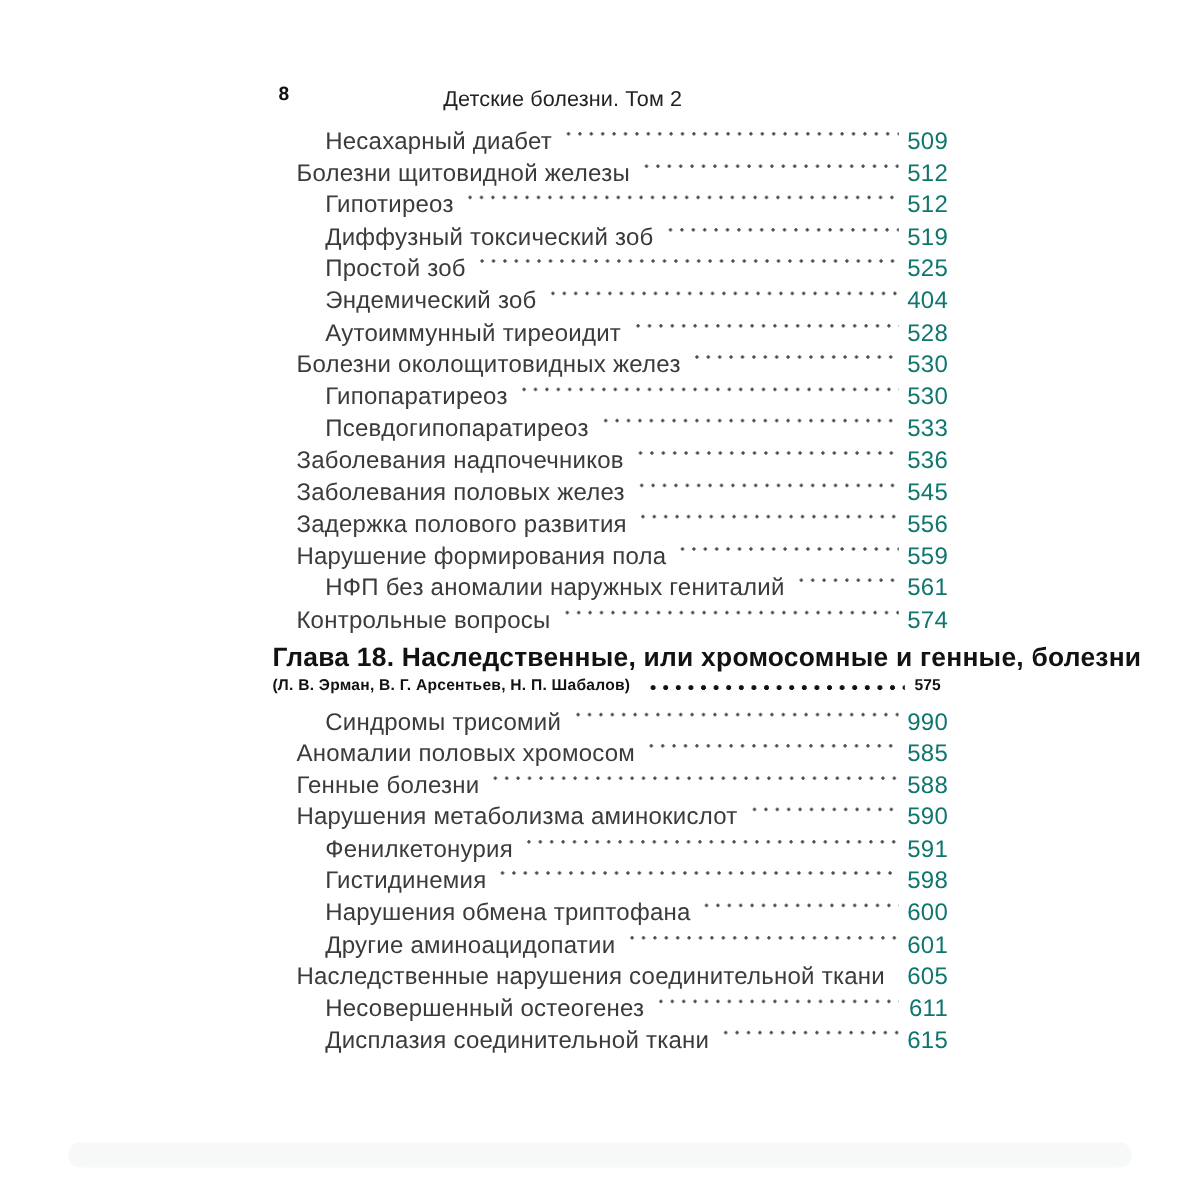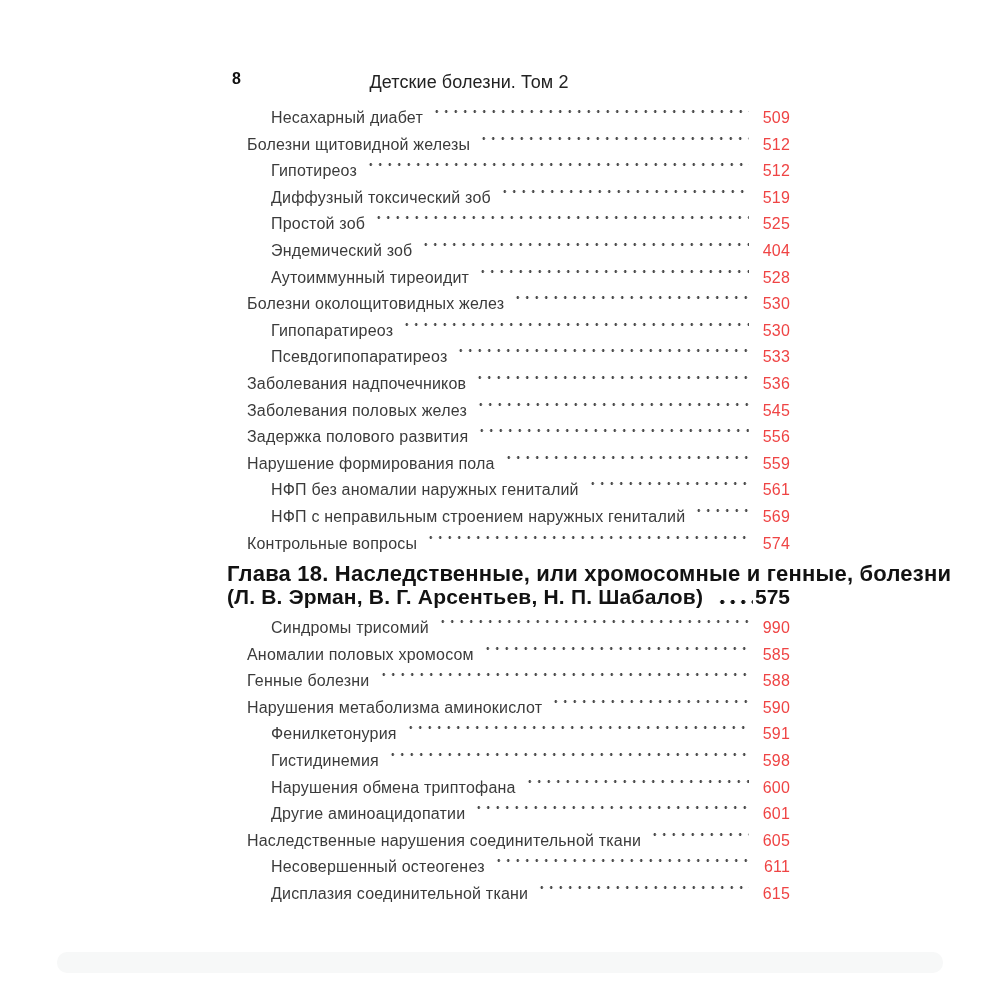--- a/index.html
+++ b/index.html
@@ -19,40 +19,40 @@
   }
   .running{
     position:absolute;left:148px;right:210px;top:72px;
     text-align:center;font-size:18px;color:#222;letter-spacing:.1px;
   }
 
   
   .toc{position:absolute;left:227px;right:210px;top:110px;color:#3b3b3b;}
   .row{
     display:flex;align-items:flex-end;
-    font-size:16px;line-height:16px;letter-spacing:.2px;
+    font-size:20px;line-height:16px;letter-spacing:.2px;
     margin-bottom:10.6px;
   }
   .row.lvl1{padding-left:20px;}
   .row.lvl2{padding-left:44px;}
   .label{white-space:nowrap;color:#3b3b3b;}
   .leader{
     flex:1;height:3px;align-self:baseline;
     margin:0 7px 0 9px;
     background-image:radial-gradient(circle,#4a4a4a 1.1px,transparent 1.6px);
     background-size:9.5px 3px;background-repeat:repeat-x;background-position:0 60%;
   }
-  .pg{min-width:34px;text-align:right;color:#ef4444;}
+  .pg{min-width:34px;text-align:right;color:#0f766e;}
 
   
   .chapter{margin:6px 0 12px 0;color:#121212;font-weight:700;}
   .ch-title{
     font-size:22px;line-height:23px;letter-spacing:.2px;white-space:nowrap;
   }
-  .ch-row{display:flex;align-items:baseline;font-size:21px;line-height:23px;}
+  .ch-row{display:flex;align-items:baseline;font-size:13px;line-height:23px;}
   .ch-authors{white-space:nowrap;letter-spacing:.2px;}
   .leader-bold{
     flex:1;height:4px;align-self:baseline;
     margin:0 2px 0 14px;
     background-image:radial-gradient(circle,#111 1.8px,transparent 2.3px);
     background-size:10.5px 4px;background-repeat:repeat-x;background-position:0 55%;
   }
   .ch-page{min-width:34px;text-align:center;font-weight:700;color:#121212;}
 
   
@@ -141,25 +141,20 @@
   </div>
         <div class="row lvl1">
     <span class="label">Нарушение формирования пола</span>
     <span class="leader"></span>
     <span class="pg">559</span>
   </div>
         <div class="row lvl2">
     <span class="label">НФП без аномалии наружных гениталий</span>
     <span class="leader"></span>
     <span class="pg">561</span>
-  </div>
-        <div class="row lvl2">
-    <span class="label">НФП с неправильным строением наружных гениталий</span>
-    <span class="leader"></span>
-    <span class="pg">569</span>
   </div>
         <div class="row lvl1">
     <span class="label">Контрольные вопросы</span>
     <span class="leader"></span>
     <span class="pg">574</span>
   </div>
       </div>
 
     <div class="chapter">
       <div class="ch-title">Глава 18. Наследственные, или хромосомные и генные, болезни</div>

